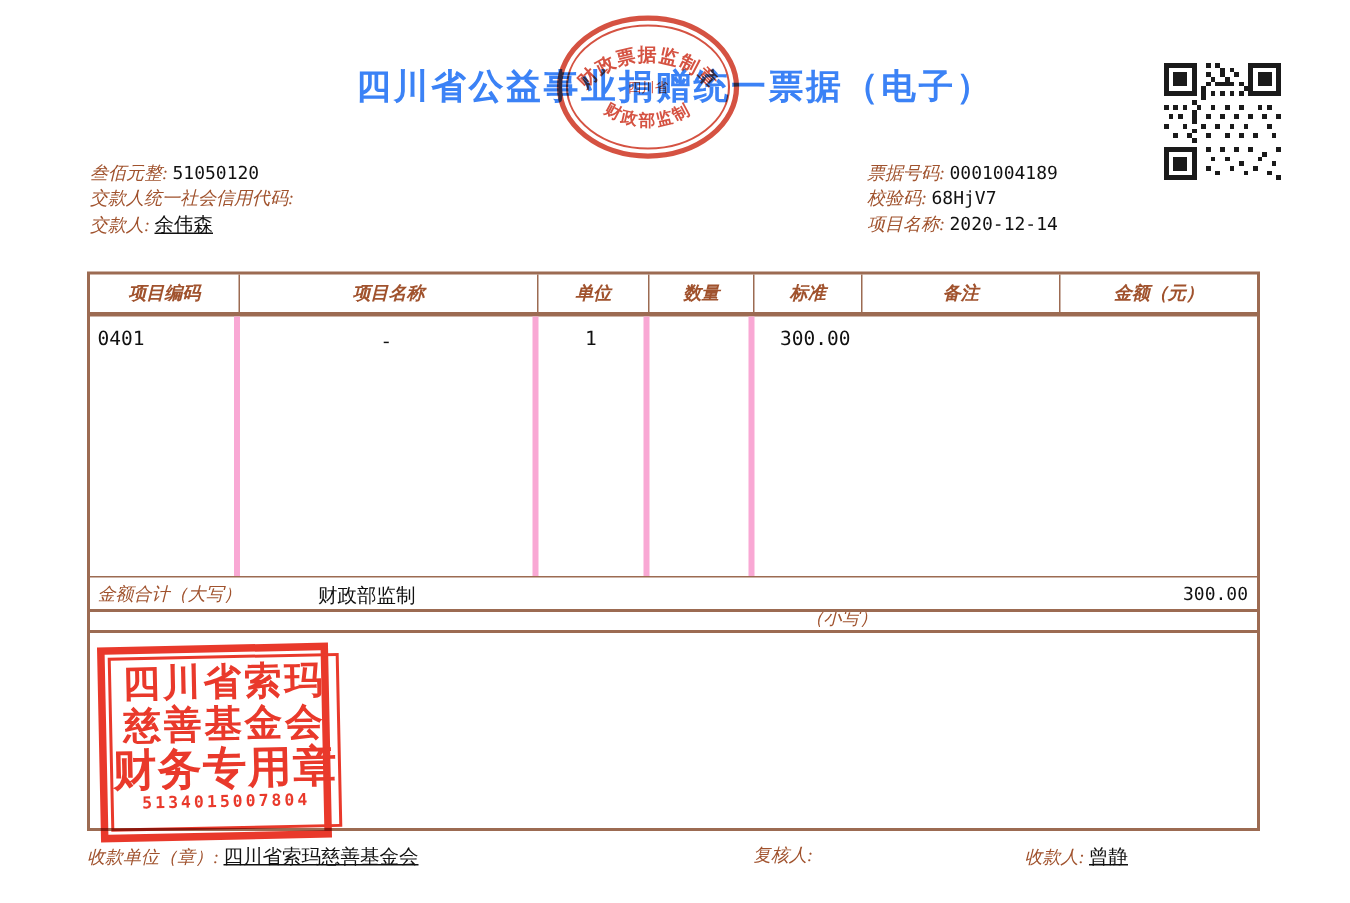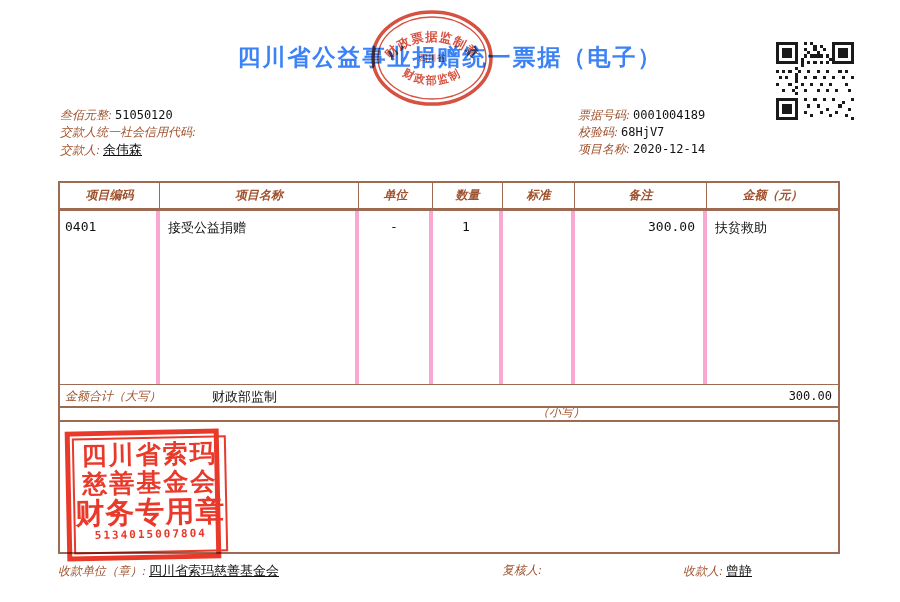--- a/index.html
+++ b/index.html
@@ -242,26 +242,24 @@
       <div>项目编码</div>
       <div>项目名称</div>
       <div>单位</div>
       <div>数量</div>
       <div>标准</div>
       <div>备注</div>
       <div>金额（元）</div>
     </div>
     <div class="tbl-body">
       <div class="c-left num">0401</div>
-      <div class="c-left2">接受公益捐赠</div>
       <div class="c-center">-</div>
       <div class="c-center num">1</div>
       <div class="c-center"></div>
       <div class="c-right num">300.00</div>
-      <div class="c-left2">扶贫救助</div>
     </div>
     <div class="tbl-total">
       <span class="t-label lbl">金额合计（大写）</span>
       <span class="t-words">财政部监制</span>
       <span class="t-small lbl">（小写）</span>
       <span class="t-amount num">300.00</span>
     </div>
   </div>
 
   <div class="stamp-box"></div>

